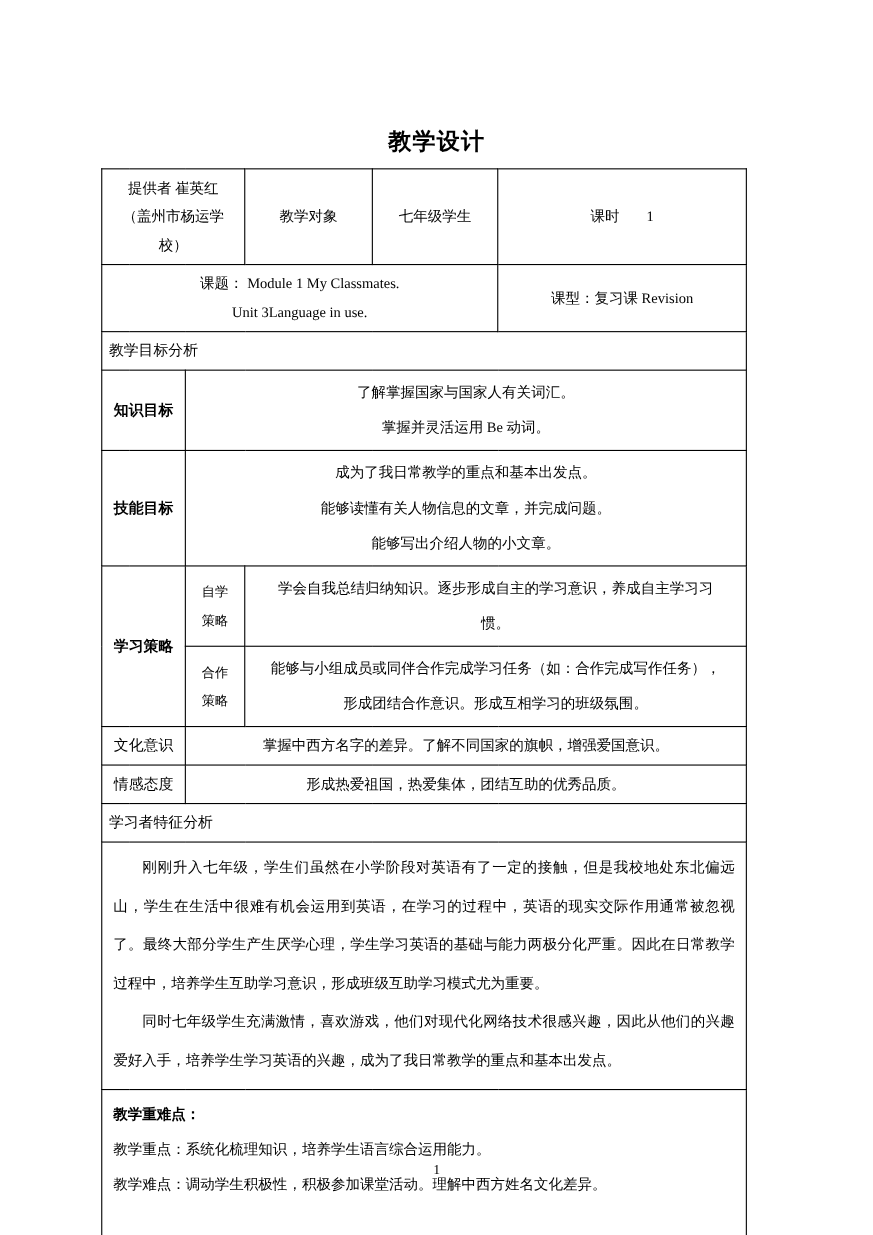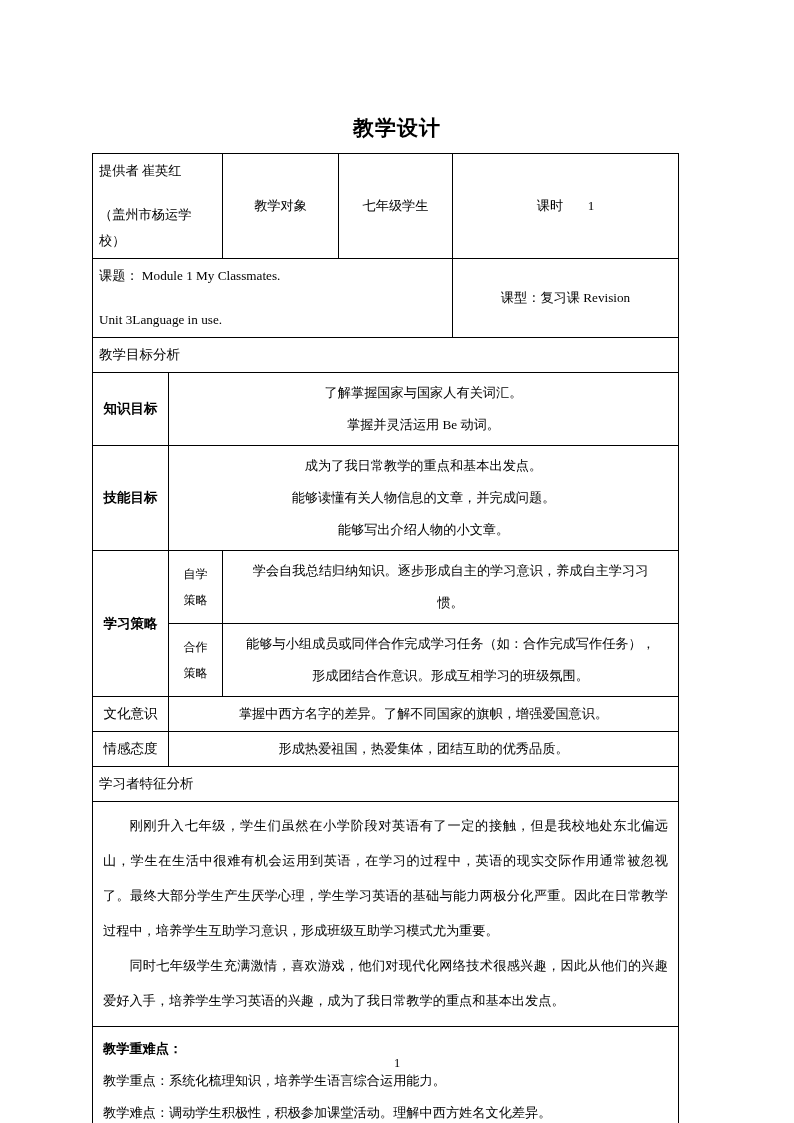--- a/index.html
+++ b/index.html
@@ -78,26 +78,26 @@
     text-indent: 2em;
     margin: 0;
   }
   .tight-line { line-height: 32px; margin: 0; }
   .section-head {
     text-align: left;
     font-size: 13.5px;
     line-height: 26px;
   }
   .subject-cell {
-    text-align: left;
+    text-align: center;
     line-height: 24px;
     padding: 6px 6px;
   }
   .subject-cell .l1 { display: block; }
-  .subject-cell .l2 { display: block; margin-top: 18px; }
+  .subject-cell .l2 { display: block; }
   .page-num {
     position: absolute;
     left: 0;
     top: 1040px;
     width: 794px;
     text-align: center;
     font-size: 12.5px;
   }
   .spacer-line { line-height: 24px; }
 </style>
@@ -193,21 +193,21 @@
       <tr>
         <td colspan="2" class="label-cell-plain">情感态度</td>
         <td colspan="4" class="c-left body-line">形成热爱祖国，热爱集体，团结互助的优秀品质。</td>
       </tr>
 
       <tr>
         <td colspan="6" class="section-head">学习者特征分析</td>
       </tr>
 
       <tr>
-        <td colspan="6" style="padding:6px 10px 8px 10px;">
+        <td colspan="6" style="padding:6px 10px 8px 10px;font-family:Liberation Mono, monospace;">
           <p class="para">刚刚升入七年级，学生们虽然在小学阶段对英语有了一定的接触，但是我校地处东北偏远山，学生在生活中很难有机会运用到英语，在学习的过程中，英语的现实交际作用通常被忽视了。最终大部分学生产生厌学心理，学生学习英语的基础与能力两极分化严重。因此在日常教学过程中，培养学生互助学习意识，形成班级互助学习模式尤为重要。</p>
           <p class="para">同时七年级学生充满激情，喜欢游戏，他们对现代化网络技术很感兴趣，因此从他们的兴趣爱好入手，培养学生学习英语的兴趣，成为了我日常教学的重点和基本出发点。</p>
         </td>
       </tr>
 
       <tr>
         <td colspan="6" style="padding:6px 10px 20px 10px;">
           <p class="tight-line bold">教学重难点：</p>
           <p class="tight-line">教学重点：系统化梳理知识，培养学生语言综合运用能力。</p>
           <p class="tight-line">教学难点：调动学生积极性，积极参加课堂活动。理解中西方姓名文化差异。</p>

